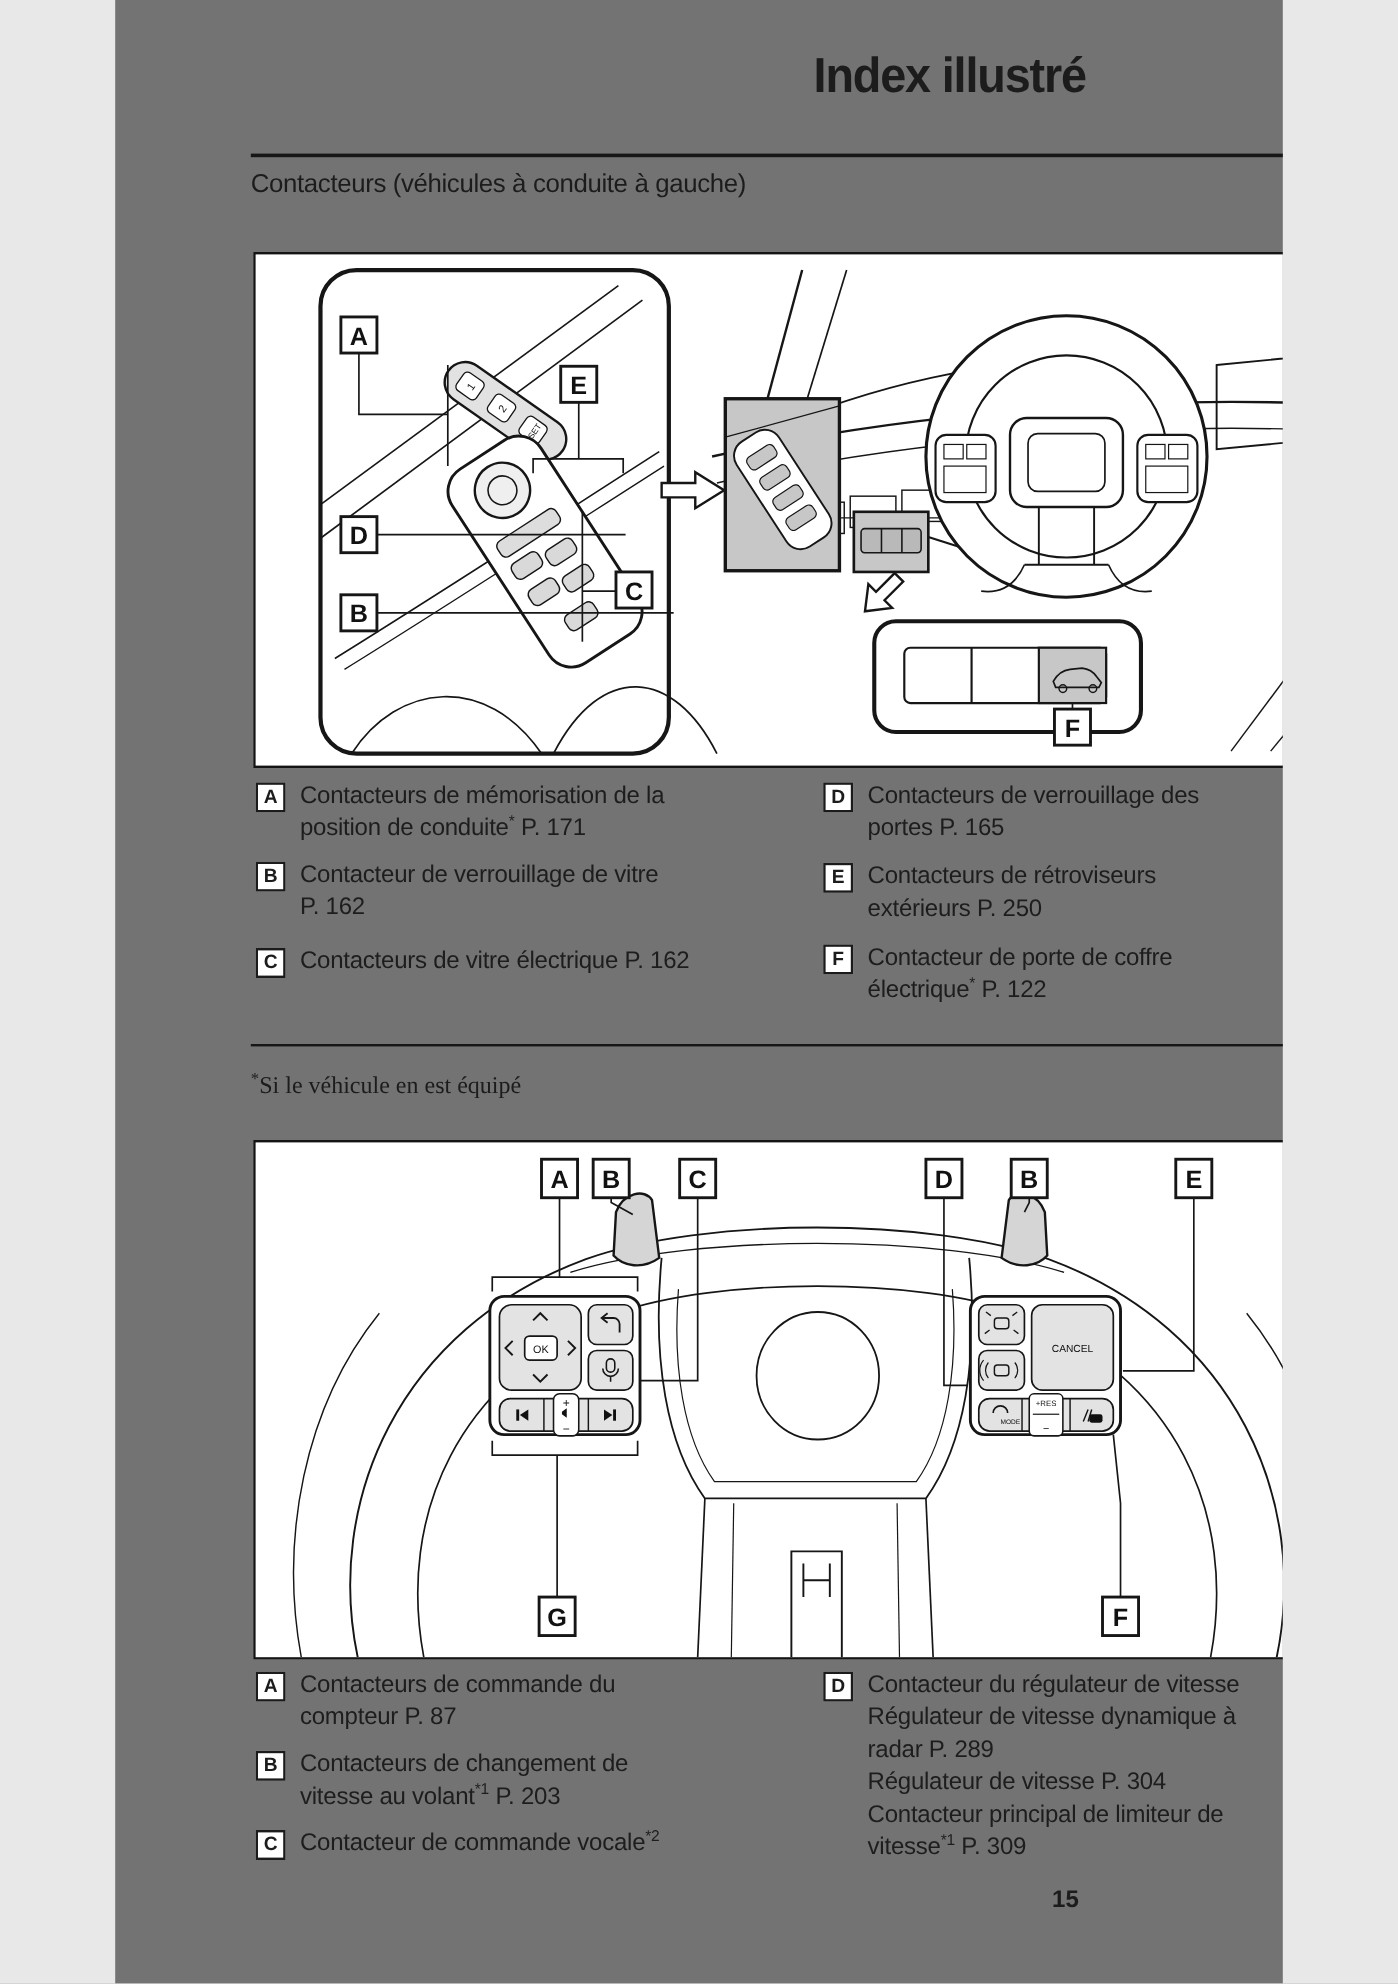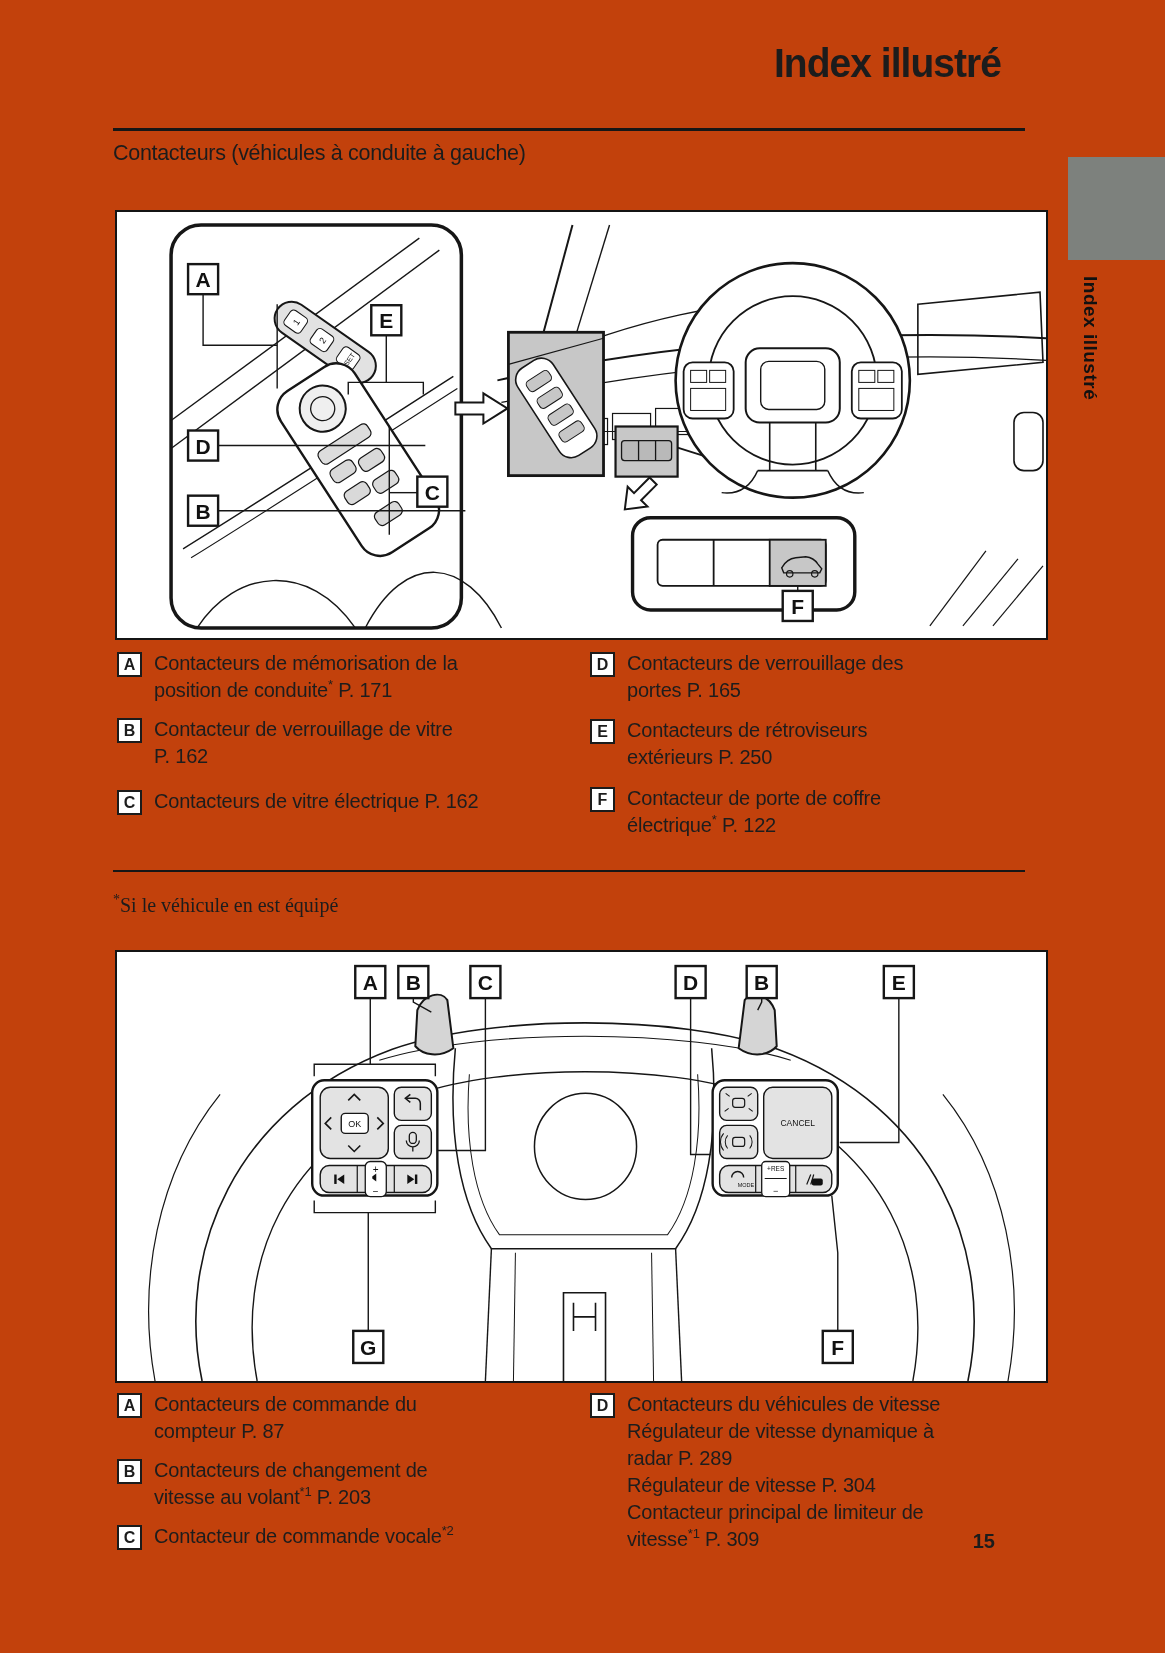--- a/index.html
+++ b/index.html
@@ -1,16 +1,16 @@
 <!DOCTYPE html>
 <html><head>
 <meta charset="utf-8">
 <style>
   html,body{margin:0;padding:0;background:#e8e8e8;}
-  #page{position:relative;width:1165px;height:1653px;background:#c2410c;margin:0 auto;
+  #page{position:relative;width:973px;height:1653px;background:#737373;margin:0 auto;
         font-family:"Liberation Sans","DejaVu Sans",sans-serif;color:#1c1c1c;overflow:hidden;}
   .abs{position:absolute;}
   #title{top:40px;right:164px;font-size:41px;font-weight:bold;letter-spacing:-1px;
          transform:scaleX(.95);transform-origin:100% 50%;}
   .rule{left:113px;width:912px;height:2.5px;background:#161616;}
   #heading1{left:113px;top:141px;font-size:21.5px;font-weight:normal;letter-spacing:-.3px;text-align:right;}
   #chapter-tab{left:1068px;top:157px;width:97px;height:103px;background:#7d817d;}
   #side-label{left:1079px;top:276px;height:170px;writing-mode:vertical-rl;
               font-size:19px;font-weight:bold;letter-spacing:.5px;color:#111;}
   .figure{left:115px;width:933px;background:#fff;border:2.5px solid #141414;box-sizing:border-box;}
@@ -20,21 +20,21 @@
   #divider2{top:870px;height:2px;}
   #footnote{left:113px;top:892px;font-size:20px;font-family:Liberation Serif, serif;}
   #footnote sup{font-size:14px;}
   .leg-item{position:absolute;display:flex;gap:12px;}
   .lbox{flex:0 0 auto;width:25px;height:25px;margin-top:2px;border:2px solid #1b1b1b;
         box-sizing:border-box;display:flex;align-items:center;justify-content:center;
         font-size:16px;font-weight:bold;background:#fff;}
   .leg-text{font-size:20px;line-height:27px;letter-spacing:-.2px;color:#1d1d1d;max-width:420px;}
   .leg-text .pre{white-space:pre-line;margin-top:44px;}
   .leg-text sup{font-size:13px;line-height:0;}
-  #page-num{top:1530px;right:170px;font-size:20px;font-weight:bold;margin-left:20px;}
+  #page-num{top:1572px;right:170px;font-size:20px;font-weight:bold;margin-left:20px;}
   svg text{font-family:"Liberation Sans","DejaVu Sans",sans-serif;}
   .cl{fill:none;stroke:#161616;}
   .ltr{font-size:21px;font-weight:bold;fill:#111;text-anchor:middle;}
 </style>
 </head>
 <body>
 
 <div id="page">
 
   <div id="title" class="abs">Index illustré</div>
@@ -341,21 +341,21 @@
     <div class="leg-text"><span class="pre">Contacteurs de changement de
 vitesse au volant</span><sup>*1</sup><span> P. 203</span></div>
   </div>
   <div class="leg-item" style="left:117px;top:1523px">
     <div class="lbox">C</div>
     <div class="leg-text"><span class="pre">Contacteur de commande vocale</span><sup>*2</sup><span></span></div>
   </div>
   <div class="leg-item" style="left:590px;top:1391px">
     <div class="lbox">D</div>
     <div class="leg-text">
-      <div>Contacteurs du véhicules de vitesse</div>
+      <div>Contacteur du régulateur de vitesse</div>
       <div><span class="pre">Régulateur de vitesse dynamique à
 radar P. 289</span></div>
       <div>Régulateur de vitesse P. 304</div>
       <div><span class="pre">Contacteur principal de limiteur de
 vitesse</span><sup>*1</sup><span> P. 309</span></div>
     </div>
   </div>
 
   <div id="page-num" class="abs">15</div>
 </div>

